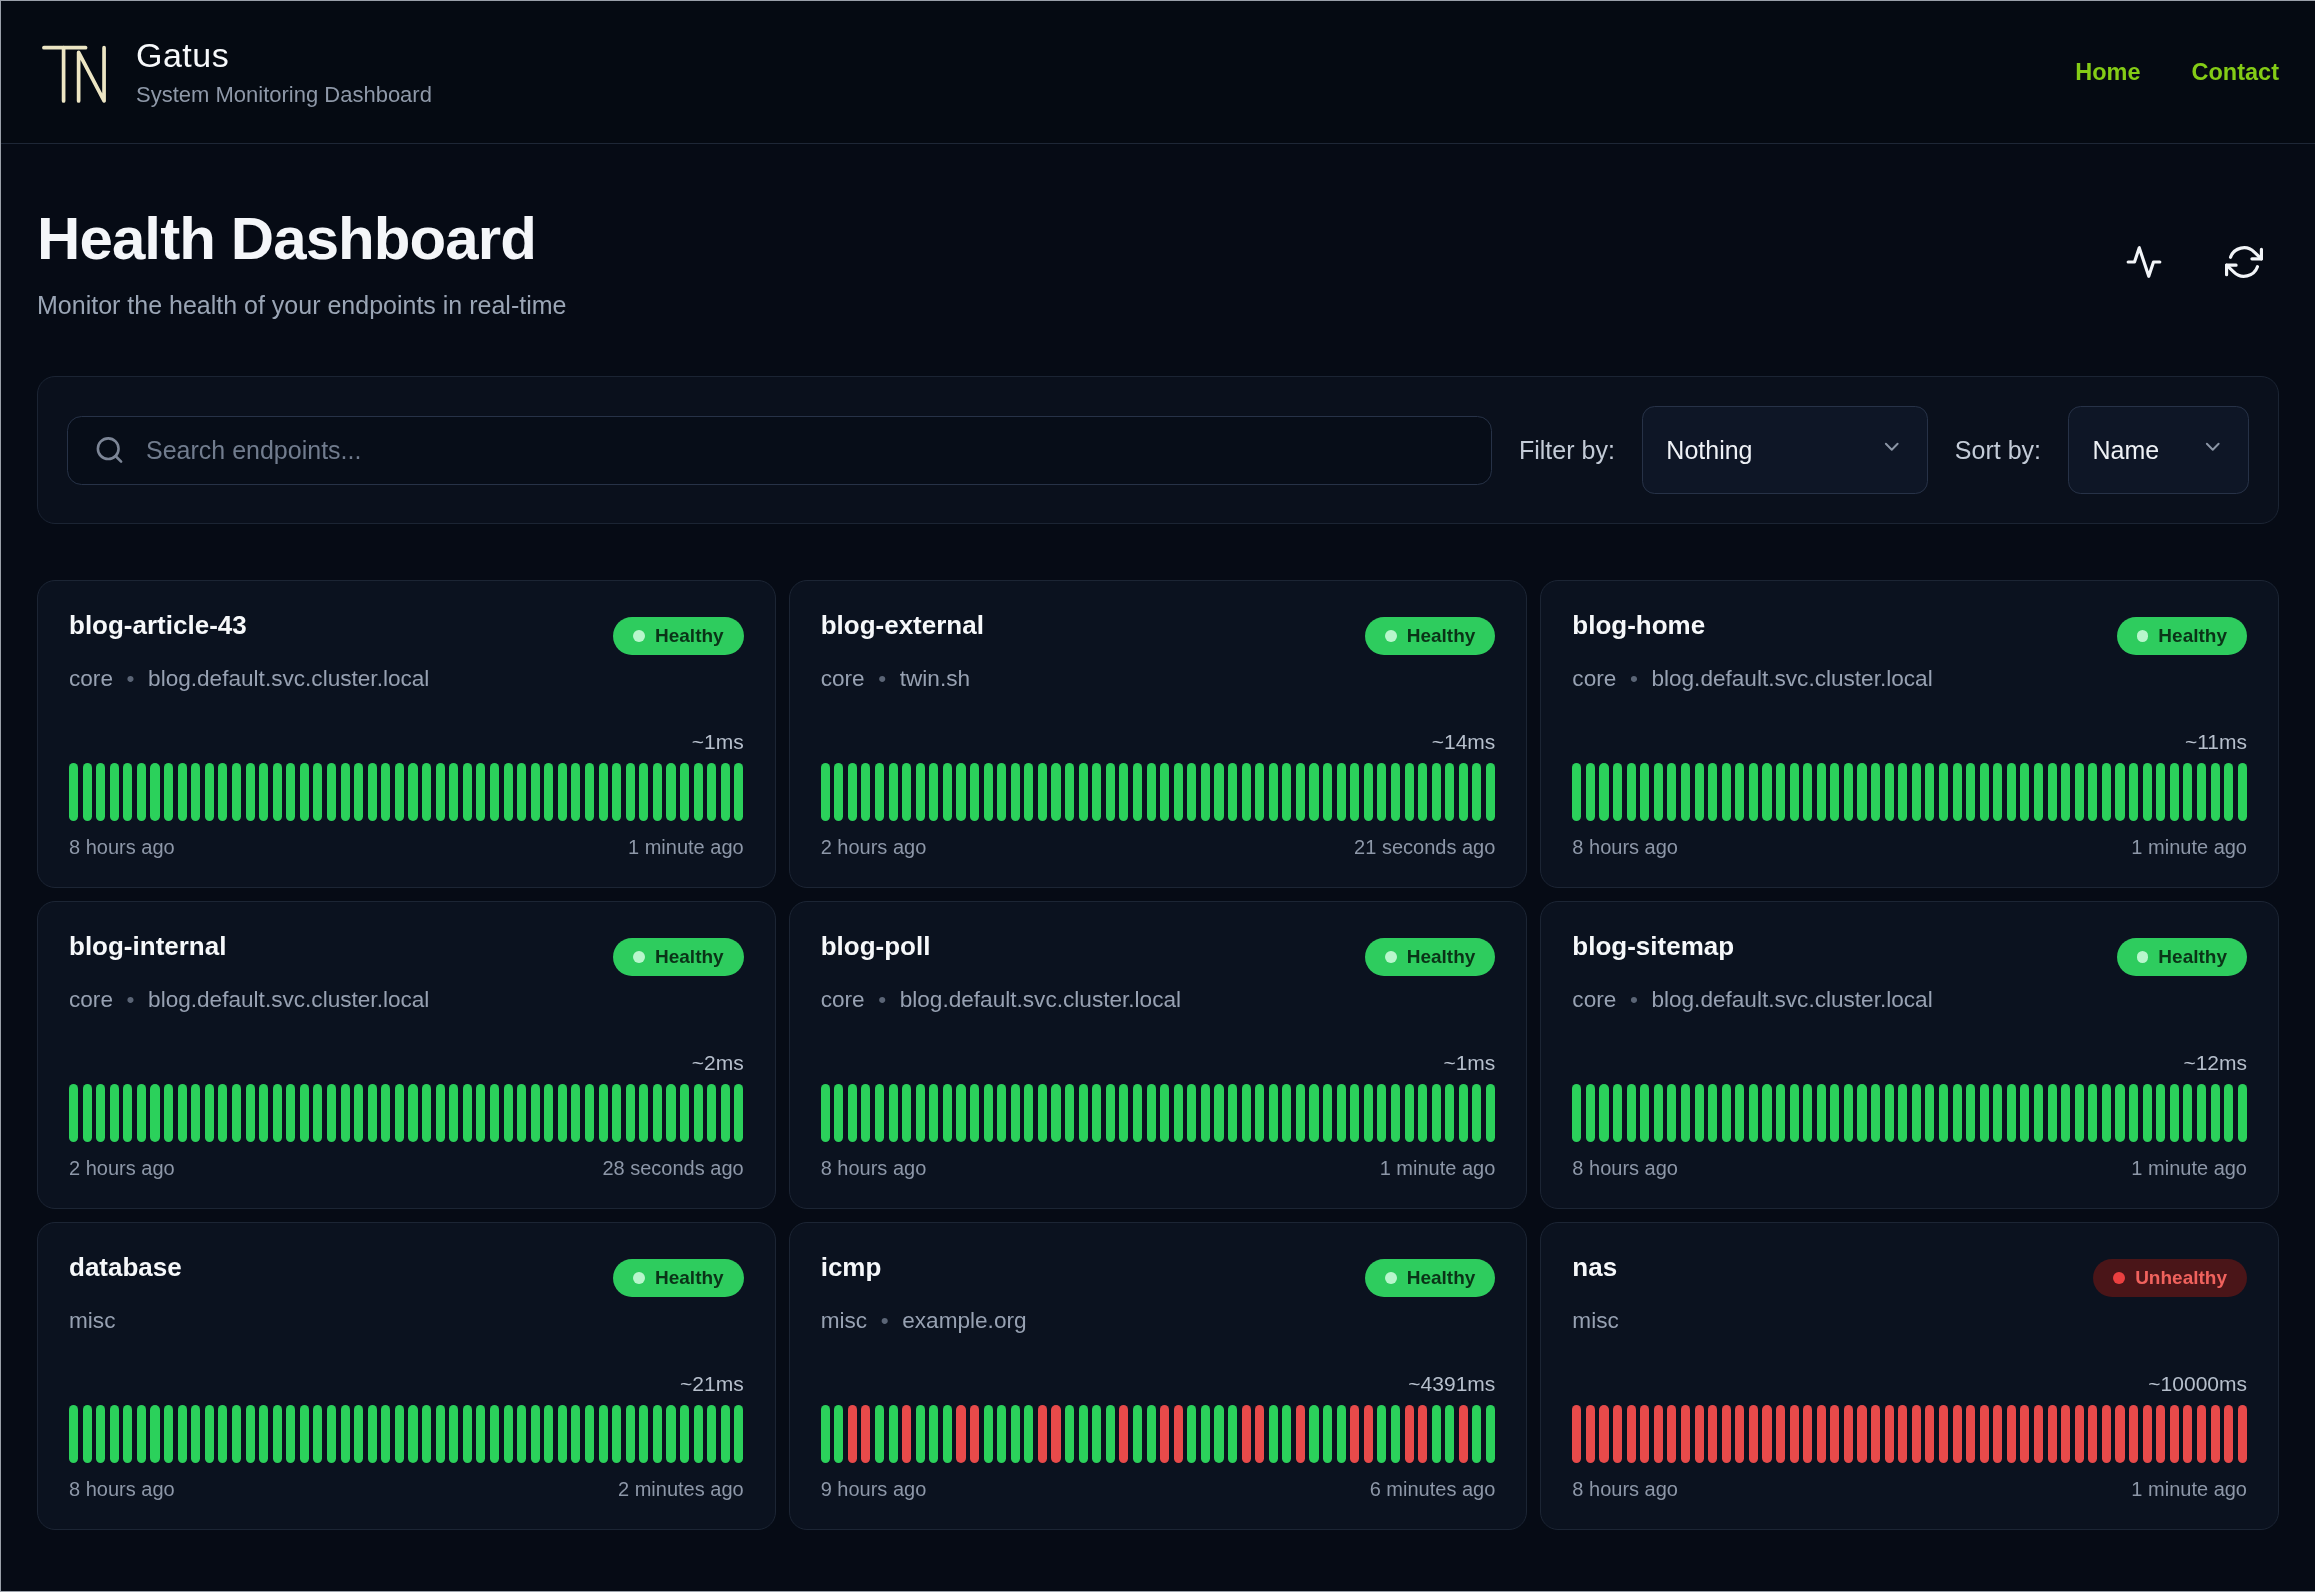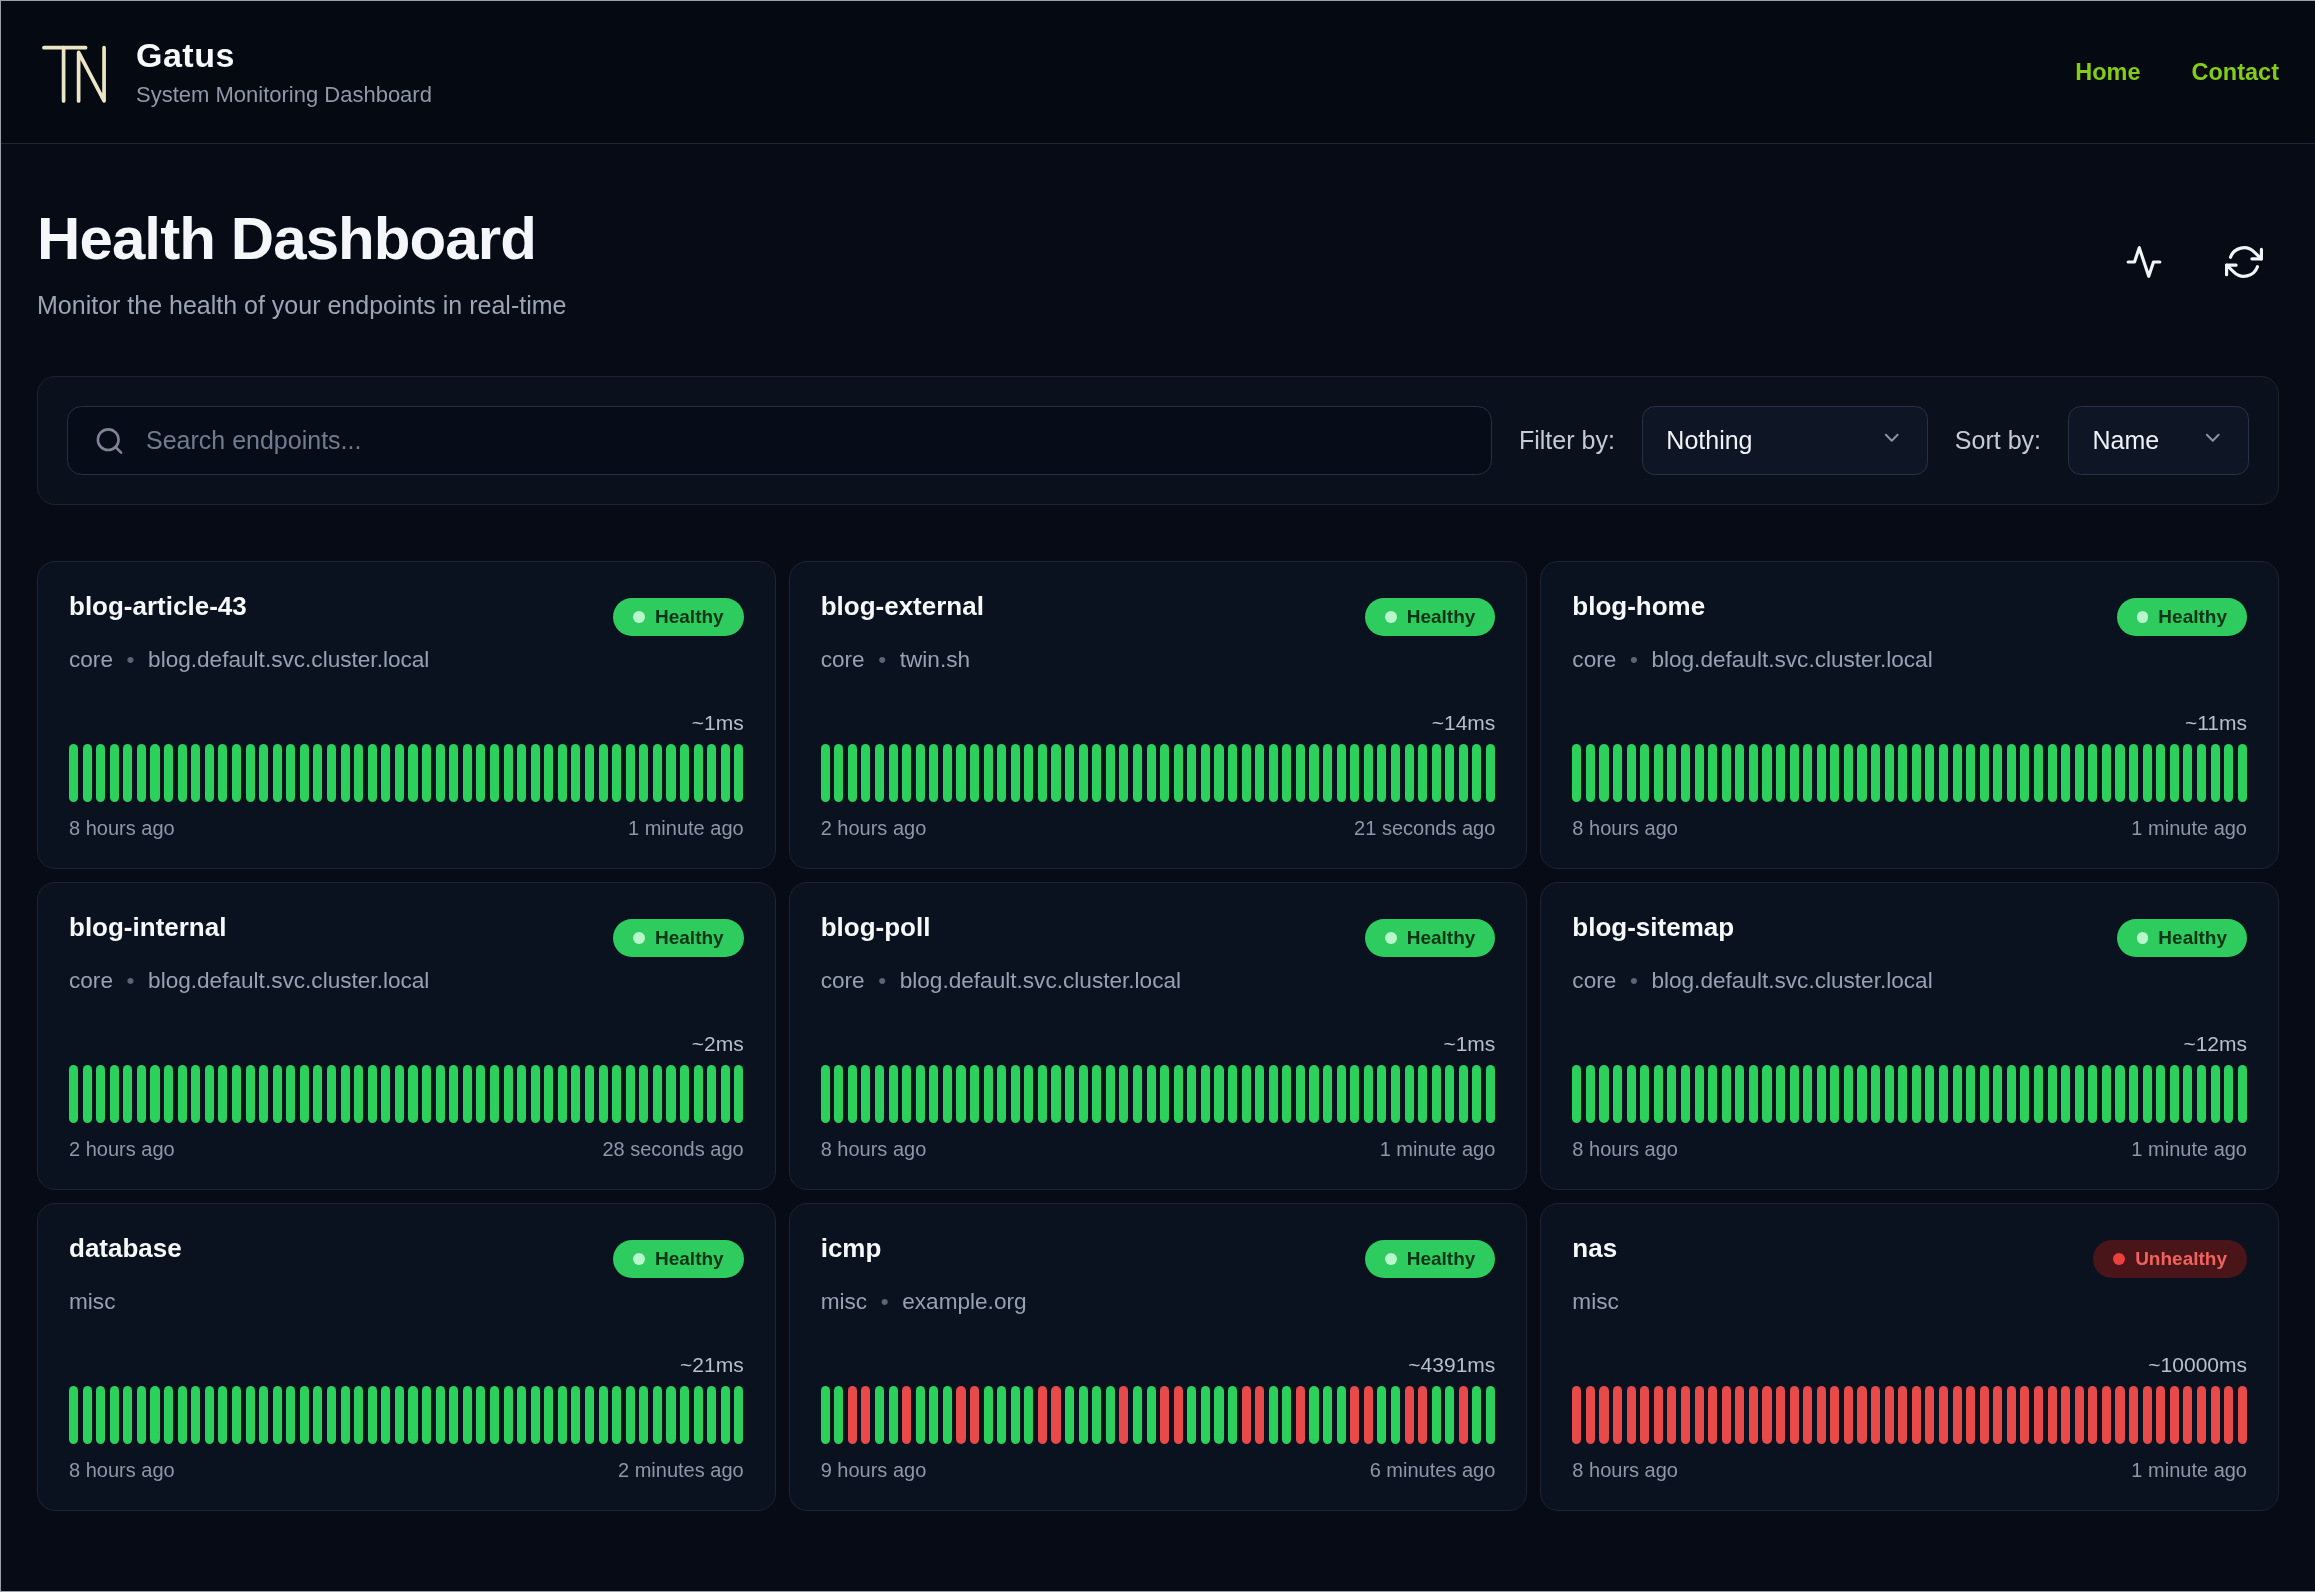--- a/index.html
+++ b/index.html
@@ -13,21 +13,21 @@
     width:2316px; height:1592px; background:#060b15;
     border:1.8px solid #9aa0a9; overflow:hidden; position:relative;
   }
   
   .navbar {
     height:143px; display:flex; align-items:center;
     padding:0 36px; gap:25px; background:#050a12;
     border-bottom:1.8px solid #1e2736;
   }
   .logo svg { display:block; }
-  .brand-name { font-size:34px; font-weight:700; color:#f7f9fb; letter-spacing:0.5px; }
+  .brand-name { font-size:34px; font-weight:400; color:#f7f9fb; letter-spacing:0.5px; }
   .brand-tag  { font-size:22px; color:#8e98a8; margin-top:7.2px; }
   .top-nav { margin-left:auto; display:flex; gap:51px; }
   .top-nav a { color:#84cc16; font-size:23.5px; font-weight:600; text-decoration:none; cursor:pointer; }
   
   .page-header { display:flex; align-items:center; padding:0 36px; margin-top:60px; }
   .page-title { font-size:60px; font-weight:800; letter-spacing:-0.9px; color:#f4f6f9; }
   .page-subtitle { font-size:25px; color:#9aa5b5; margin-top:18px; }
   .header-actions { margin-left:auto; display:flex; gap:62px; align-items:center; padding-right:16.3px; }
   .header-actions span { cursor:pointer; display:inline-flex; }
   
@@ -40,21 +40,21 @@
   .search-box .s-icon { position:absolute; left:27px; top:50%; transform:translateY(-50%); display:inline-flex; }
   .search-box input {
     width:100%; height:69px; background:#070d18;
     border:1.8px solid #273247; border-radius:14.5px;
     padding:0 27px 0 78px; font-size:25px; color:#e8ecf2;
     font-family:inherit; outline:none;
   }
   .search-box input::placeholder { color:#717c8e; }
   .tb-label { font-size:25px; color:#c3cbd7; white-space:nowrap; }
   .select {
-    height:69px; background:#0e1626; border:1.8px solid #273247;
+    height:88px; background:#0e1626; border:1.8px solid #273247;
     border-radius:12.7px; display:flex; align-items:center;
     justify-content:space-between; gap:27px; padding:0 23.5px;
     font-size:25px; color:#eef1f5; cursor:pointer; white-space:nowrap;
   }
   .select-filter { min-width:286px; }
   .select-sort   { min-width:181px; }
   
   .grid {
     margin:56px 36px 0; display:grid;
     grid-template-columns:repeat(3,1fr); gap:13px;

